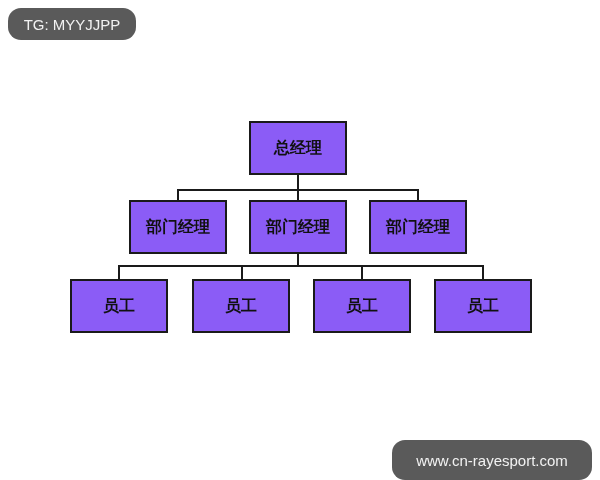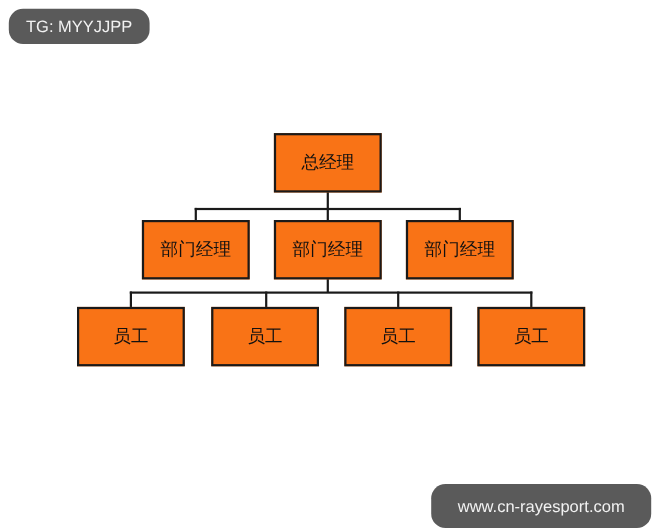--- a/index.html
+++ b/index.html
@@ -1,23 +1,23 @@
 <!DOCTYPE html>
 <html><head>
 <meta charset="utf-8">
 <style>
   html, body { margin:0; padding:0; }
   body { width:600px; height:480px; background:#ffffff; position:relative; overflow:hidden;
          font-family:"DejaVu Sans", sans-serif; }
   .badge { position:absolute; background:#5a5a5a; color:#f2f2f2;
            font-family:"Liberation Sans", sans-serif; font-size:15px;
            display:flex; align-items:center; justify-content:center;border-radius:13px; }
-  .box { position:absolute; border:2px solid #1a1a1a; background:#f97316; box-sizing:border-box;
+  .box { position:absolute; border:2px solid #1a1a1a; background:#8b5cf6; box-sizing:border-box;
          display:flex; align-items:center; justify-content:center;
-         font-size:16px; color:#111; font-weight:normal; }
+         font-size:16px; color:#111; font-weight:bold; }
   .line { position:absolute; background:#1a1a1a; }
 </style>
 </head>
 <body>
 
 <div class="badge" style="left:8px;top:8px;width:128px;height:32px;">TG: MYYJJPP</div>
 
 <div class="line" style="left:297px;top:174px;width:2px;height:16px;"></div>
 <div class="line" style="left:177px;top:189px;width:242px;height:2px;"></div>
 <div class="line" style="left:177px;top:189px;width:2px;height:12px;"></div>

